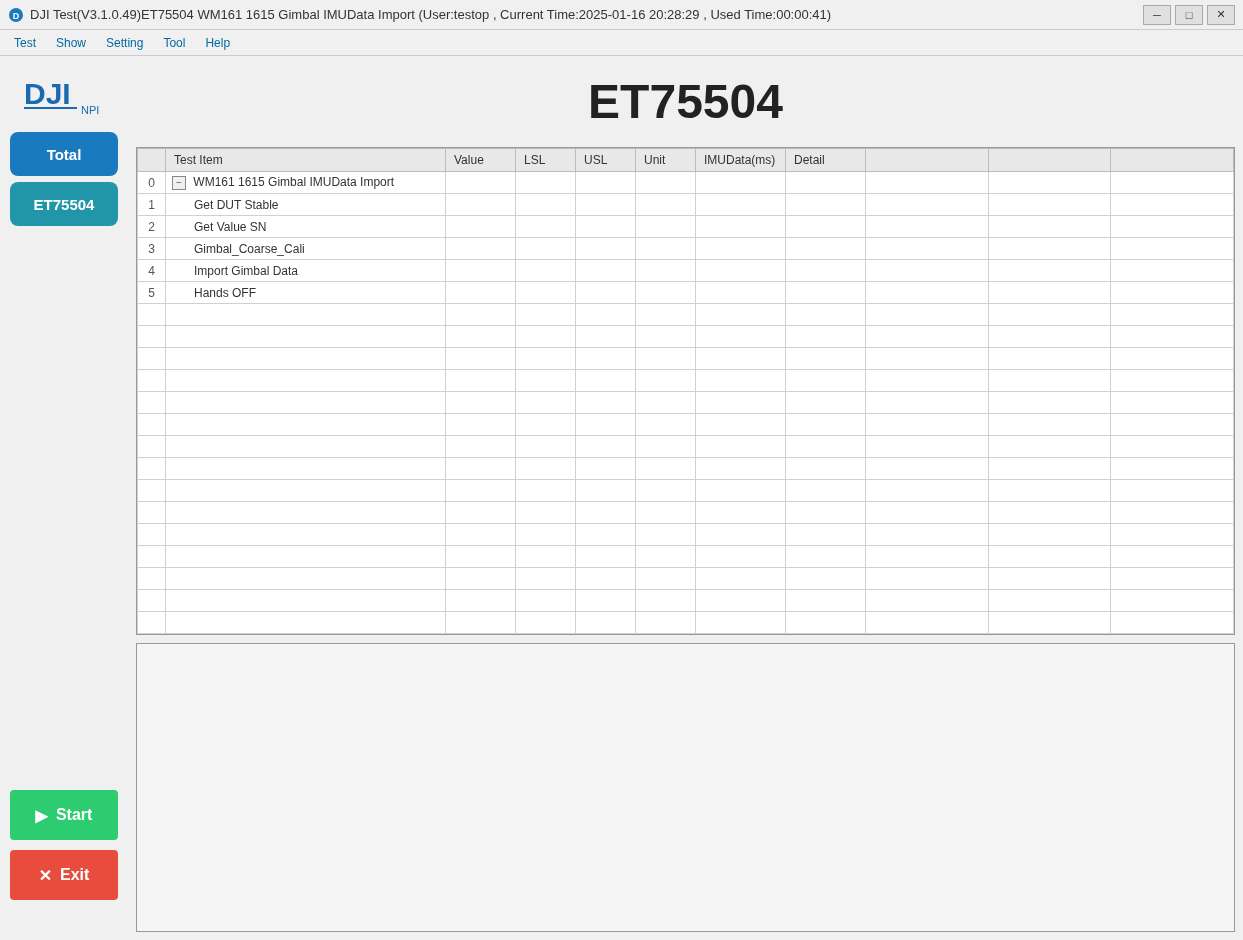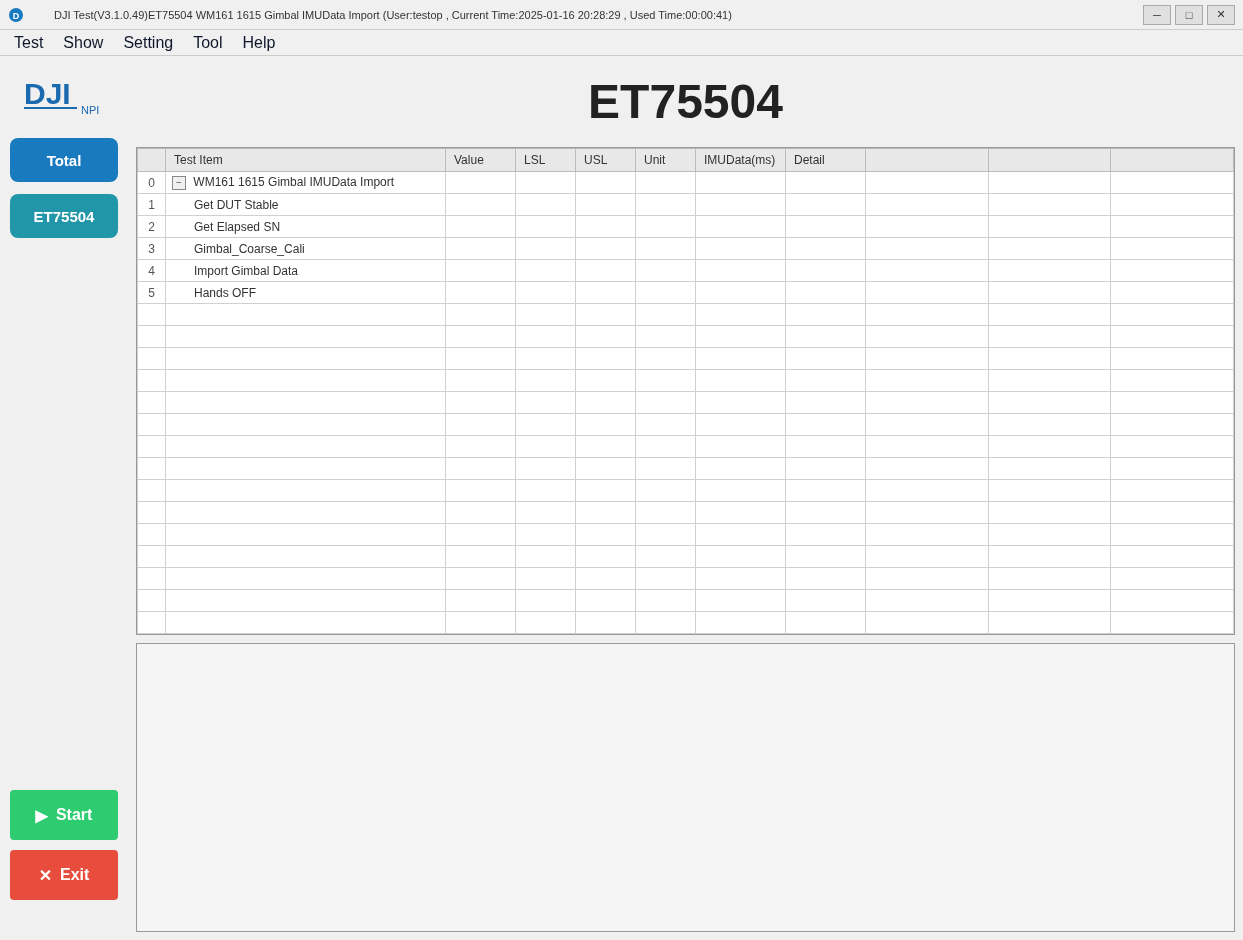--- a/index.html
+++ b/index.html
@@ -13,21 +13,21 @@
       align-items: center;
       padding: 0 8px;
       border-bottom: 1px solid #ccc;
       user-select: none;
     }
     .title-bar-icon {
       width: 16px; height: 16px; margin-right: 6px;
       display: flex; align-items: center; justify-content: center;
     }
     .title-bar-text {
-      flex: 1; font-size: 11px; color: #333; margin-left: 24px;
+      flex: 1; font-size: 13px; color: #333;
     }
     .title-bar-controls {
       display: flex; gap: 4px;
     }
     .title-btn {
       width: 28px; height: 20px; background: #e0e0e0; border: 1px solid #aaa;
       display: flex; align-items: center; justify-content: center;
       cursor: pointer; font-size: 11px; color: #333;
     }
 
@@ -36,39 +36,39 @@
       background: #f0f0f0;
       height: 26px;
       display: flex;
       align-items: center;
       padding: 0 4px;
       border-bottom: 1px solid #ccc;
     }
     .menu-item {
       padding: 4px 10px;
       cursor: pointer;
-      font-size: 16px;
-      color: #0f172a;
+      font-size: 12px;
+      color: #0369a1;
     }
 
     
     .main-container {
       display: flex;
       height: calc(940px - 56px);
     }
 
     
     .sidebar {
       width: 128px;
       background: #f0f0f0;
       display: flex;
       flex-direction: column;
       align-items: center;
       padding-top: 10px;
-      gap: 12px;
+      gap: 6px;
     }
     .dji-logo {
       width: 90px; height: 50px;
       display: flex; align-items: center; justify-content: center;
       margin-bottom: 10px;
     }
     .dji-logo svg { width: 90px; height: 50px; }
 
     .sidebar-btn {
       width: 108px; height: 44px;
@@ -280,21 +280,21 @@
               <td></td>
             <td></td>
               <td></td>
             <td></td>
               <td></td>
             <td></td>
           </tr>
 
           <tr>
             <td class="row-num">2</td>
-            <td class="indent">Get Elapsed SN</td>
+            <td class="indent">Get Value SN</td>
             <td></td>
               <td></td>
             <td></td>
               <td></td>
             <td></td>
               <td></td>
             <td></td>
               <td></td>
             <td></td>
           </tr>

